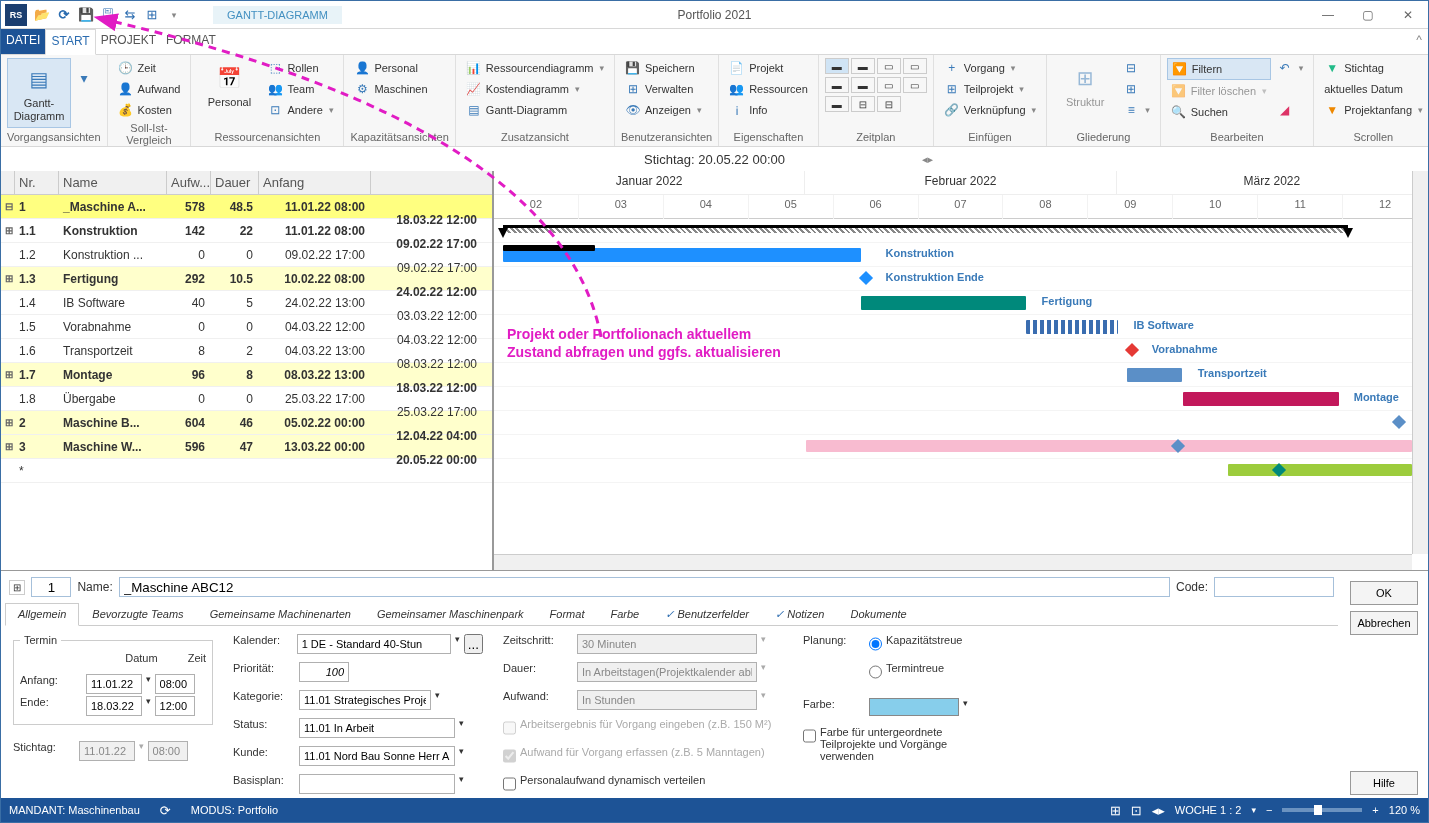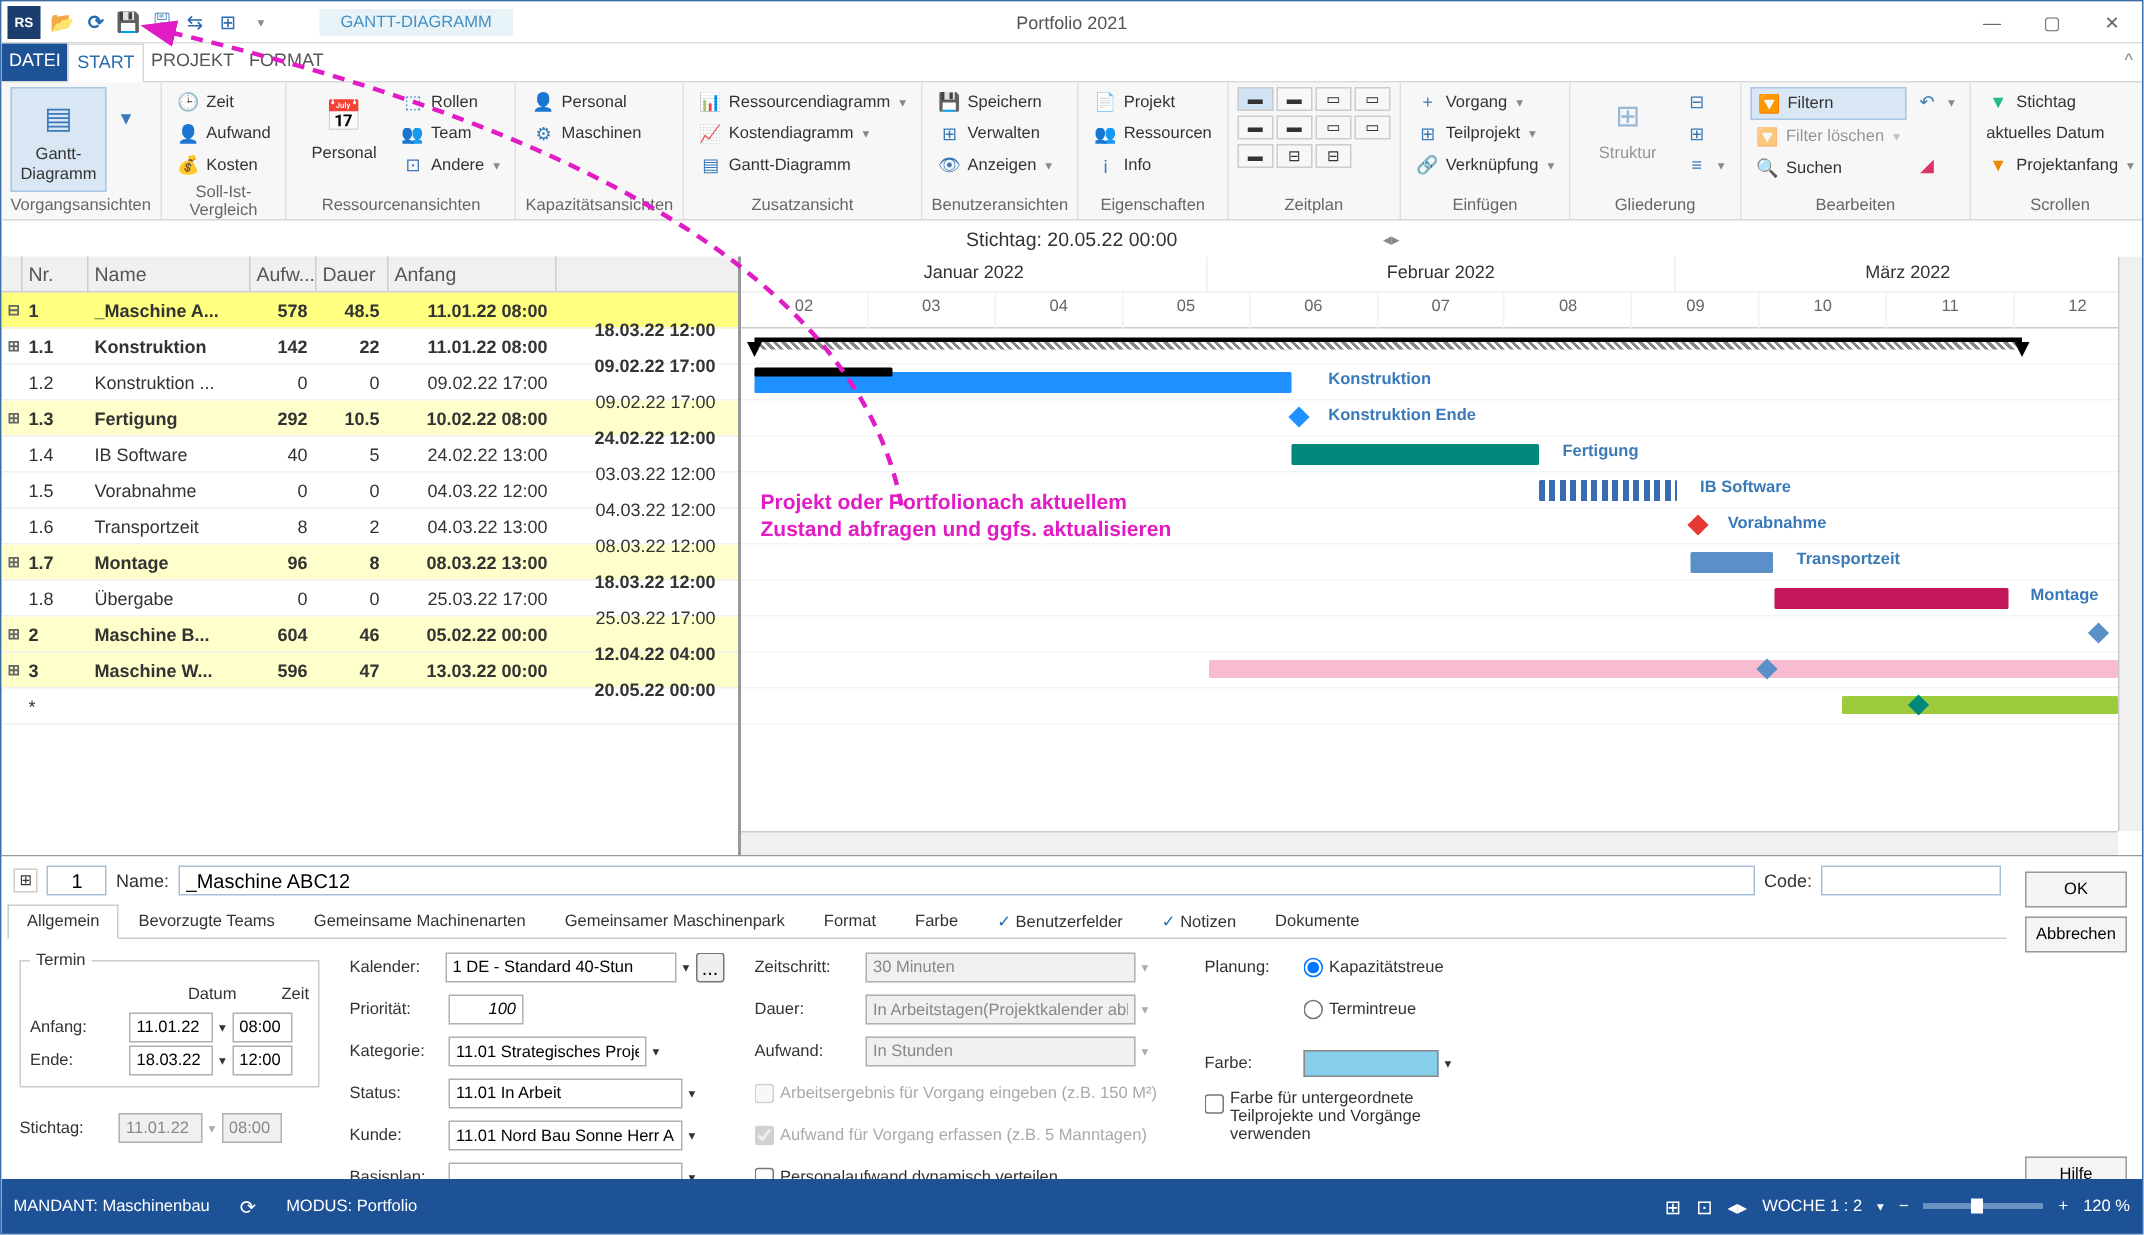--- a/index.html
+++ b/index.html
@@ -84,37 +84,37 @@
 
 .annot { position: absolute; color: #e11cc4; font-weight: bold; font-size: 14px; line-height: 1.3; pointer-events: none; }
 .arrowpath { position: absolute; border: none; pointer-events: none; }
 
 
 .details { height: 234px; background: #fff; display: flex; padding: 4px; gap: 6px; }
 .leftdetails { flex: 1; display: flex; flex-direction: column; }
 .idrow { display: flex; align-items: center; gap: 6px; padding: 2px 4px; }
 .idrow input { border: 1px solid #a6c0da; padding: 2px 4px; height: 20px; }
 .dtabs { display: flex; border-bottom: 1px solid #ccc; margin-top: 4px; }
-.dtabs .dtab { padding: 4px 12px; font-size: 11px; border: 1px solid transparent; margin-bottom: -1px; }
+.dtabs .dtab { padding: 4px 12px; font-size: 11px; border: 1px solid transparent; margin-bottom: -1px; font-style: italic; }
 .dtabs .dtab.active { border: 1px solid #ccc; border-bottom: 1px solid #fff; background: #fff; }
 .dtabs .dtab .chk { color: #2b6cb0; margin-right: 3px; }
 .formarea { display: flex; gap: 20px; padding: 8px; }
 .formcol { display: flex; flex-direction: column; gap: 6px; font-size: 11px; }
-.formcol .frow { display: flex; align-items: center; gap: 4px; min-height: 22px; }
+.formcol .frow { display: flex; gap: 4px; min-height: 22px; }
 .formcol .flabel { width: 62px; }
 .formcol input, .formcol select { border: 1px solid #b0b0b0; padding: 2px 4px; height: 20px; font-size: 11px; }
 .formcol input[disabled], .formcol select[disabled] { background: #f0f0f0; color: #888; }
 .fieldset { border: 1px solid #ccc; padding: 6px; }
 .fieldset legend { font-size: 11px; padding: 0 4px; }
 .rightbtns { width: 80px; display: flex; flex-direction: column; gap: 6px; padding: 6px; }
 .rightbtns button { height: 24px; font-size: 11px; border: 1px solid #999; background: #f4f4f4; }
 .colorswatch { width: 90px; height: 18px; background: #87ceeb; border: 1px solid #888; display: inline-block; }
 
 
-.statusbar { position: absolute; bottom: 0; left: 0; right: 0; height: 36px; background: #1d5396; color: #fff; display: flex; align-items: center; padding: 0 8px; font-size: 11px; gap: 20px; }
+.statusbar { position: absolute; bottom: 0; left: 0; right: 0; height: 24px; background: #1d5396; color: #fff; display: flex; align-items: center; padding: 0 8px; font-size: 11px; gap: 20px; }
 .statusbar .sright { margin-left: auto; display: flex; align-items: center; gap: 10px; }
 .statusbar .sicon { font-size: 13px; }
 .zoomslider { width: 80px; height: 4px; background: #6a92c0; position: relative; }
 .zoomslider::after { content: ''; position: absolute; left: 40%; top: -3px; width: 8px; height: 10px; background: #fff; }
 </style>
 </head>
 <body>
 
 <div class="titlebar">
   <div class="appicon">RS</div>

